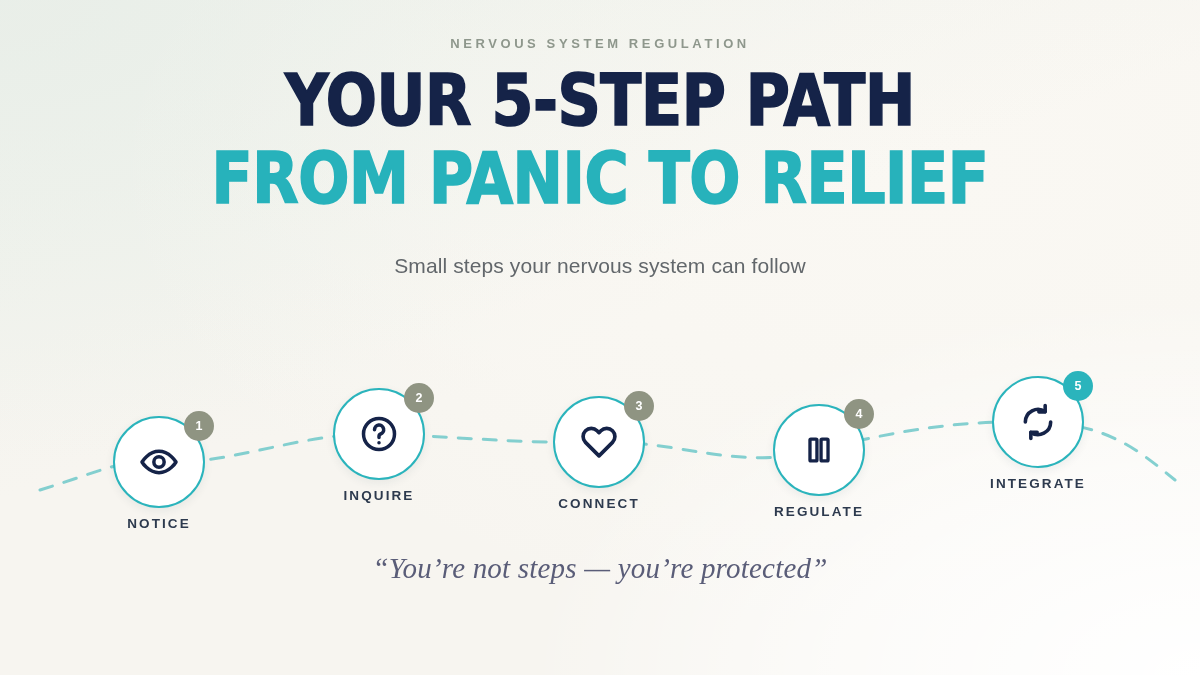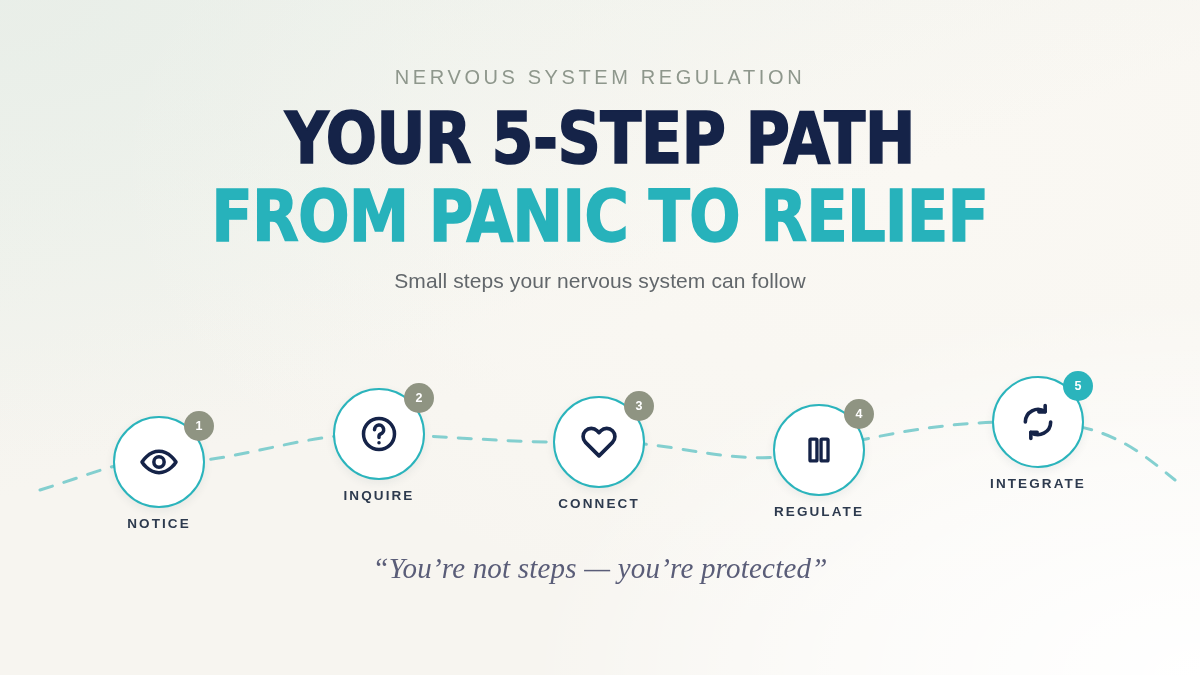--- a/index.html
+++ b/index.html
@@ -17,35 +17,35 @@
   .bg-warm{position:absolute;inset:0;
     background:radial-gradient(95% 95% at 78% 26%,#faf8f3 0%,rgba(250,248,243,0.55) 45%,rgba(250,248,243,0) 72%);}
   .bg-bright{position:absolute;inset:0;
     background:radial-gradient(80% 80% at 100% 100%,#ffffff 0%,rgba(255,255,255,0.6) 38%,rgba(255,255,255,0) 70%);}
   .bg-lowtint{position:absolute;inset:0;
     background:linear-gradient(160deg,rgba(232,238,232,.55) 0%,rgba(255,255,255,0) 45%);}
 
   
   .header{position:absolute;left:0;right:0;top:0;text-align:center;}
   .eyebrow{
-    margin-top:66px;font-size:20px;font-weight:400;
+    margin-top:36px;font-size:13px;font-weight:700;
     letter-spacing:3.6px;color:#8e978c;
   }
   .headline{
     font-family:"DejaVu Sans Condensed","Liberation Sans Narrow","Liberation Sans",sans-serif;
     font-weight:700;text-transform:uppercase;
     line-height:.94;letter-spacing:-0.5px;
     -webkit-text-stroke:1.6px currentColor;
   }
   .hl1{margin-top:16px;font-size:72px;color:#152348;
        transform:scaleX(.93);transform-origin:center;}
   .hl2{margin-top:10px;font-size:72px;color:#27b2bb;
        transform:scaleX(.93);transform-origin:center;}
   .subtitle{
-    margin-top:19px;font-size:21px;color:#62676b;font-weight:400;letter-spacing:.1px;
+    margin-top:42px;font-size:21px;color:#62676b;font-weight:400;letter-spacing:.1px;
   }
 
   
   .journey{position:absolute;left:0;top:340px;width:1200px;height:230px;}
   .wave{position:absolute;left:0;top:0;width:1200px;height:230px;}
 
   .node{position:absolute;width:92px;height:92px;transform:translate(-50%,-50%);}
   .ring{
     position:absolute;inset:0;border-radius:50%;
     background:#ffffff;border:2px solid #2bb4bc;

